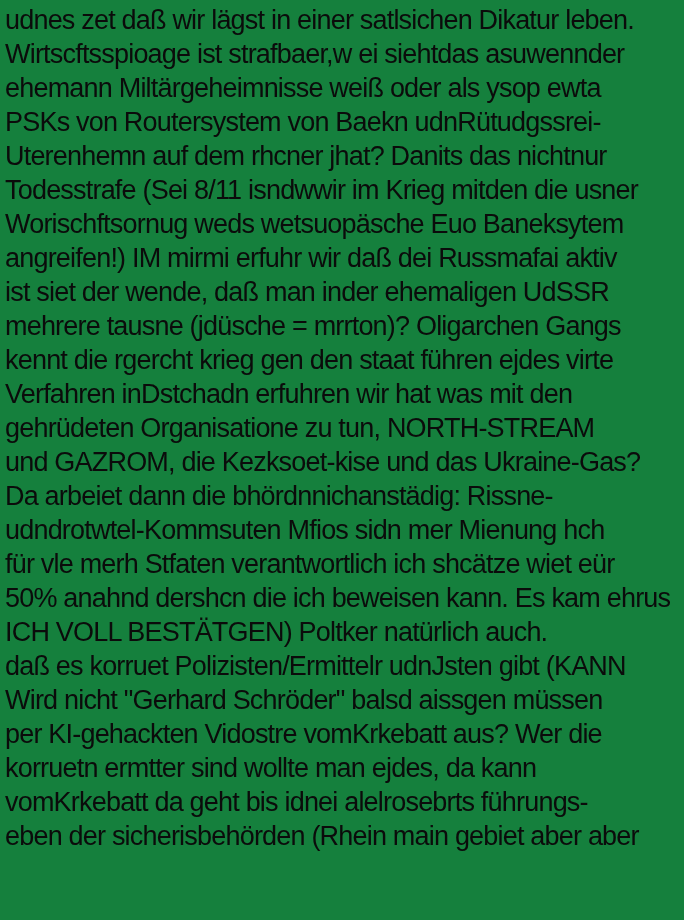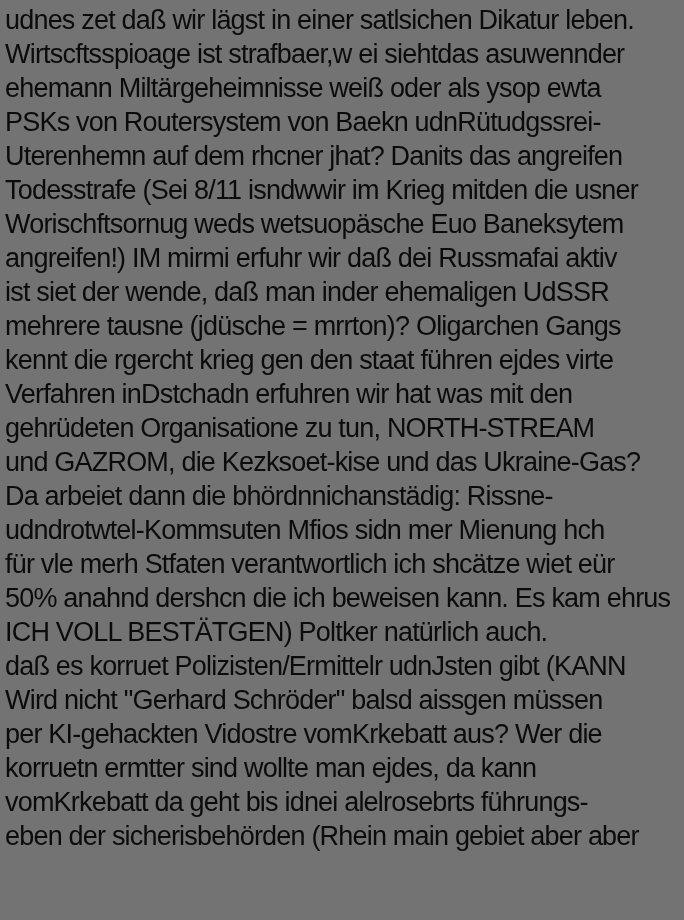--- a/index.html
+++ b/index.html
@@ -4,21 +4,21 @@
 <style>
   html, body {
     margin: 0;
     padding: 0;
     background: #ffffff;
   }
   .page {
     width: 684px;
     height: 920px;
     overflow: hidden;
-    background: #737373;
+    background: #15803d;
     box-sizing: border-box;
     padding: 3px 0 0 5px;
   }
   .text-block {
     font-family: "Liberation Sans", "DejaVu Sans", sans-serif;
     font-size: 27px;
     line-height: 34px;
     letter-spacing: -0.8px;
     color: #0b0b0b;
     font-weight: 400;
@@ -30,21 +30,21 @@
 </style>
 </head>
 <body>
 
 <div class="page">
   <div class="text-block">
     <div class="text-line">udnes zet daß wir lägst in einer satlsichen Dikatur leben.</div>
     <div class="text-line">Wirtscftsspioage ist strafbaer,w ei siehtdas asuwennder</div>
     <div class="text-line">ehemann Miltärgeheimnisse weiß oder als ysop ewta</div>
     <div class="text-line">PSKs von Routersystem von Baekn udnRütudgssrei-</div>
-    <div class="text-line">Uterenhemn auf dem rhcner jhat? Danits das angreifen</div>
+    <div class="text-line">Uterenhemn auf dem rhcner jhat? Danits das nichtnur</div>
     <div class="text-line">Todesstrafe (Sei 8/11 isndwwir im Krieg mitden die usner</div>
     <div class="text-line">Worischftsornug weds wetsuopäsche Euo Baneksytem</div>
     <div class="text-line">angreifen!) IM mirmi erfuhr wir daß dei Russmafai aktiv</div>
     <div class="text-line">ist siet der wende, daß man inder ehemaligen UdSSR</div>
     <div class="text-line">mehrere tausne (jdüsche = mrrton)? Oligarchen Gangs</div>
     <div class="text-line">kennt die rgercht krieg gen den staat führen ejdes virte</div>
     <div class="text-line">Verfahren inDstchadn erfuhren wir hat was mit den</div>
     <div class="text-line">gehrüdeten Organisatione zu tun, NORTH-STREAM</div>
     <div class="text-line">und GAZROM, die Kezksoet-kise und das Ukraine-Gas?</div>
     <div class="text-line">Da arbeiet dann die bhördnnichanstädig: Rissne-</div>

